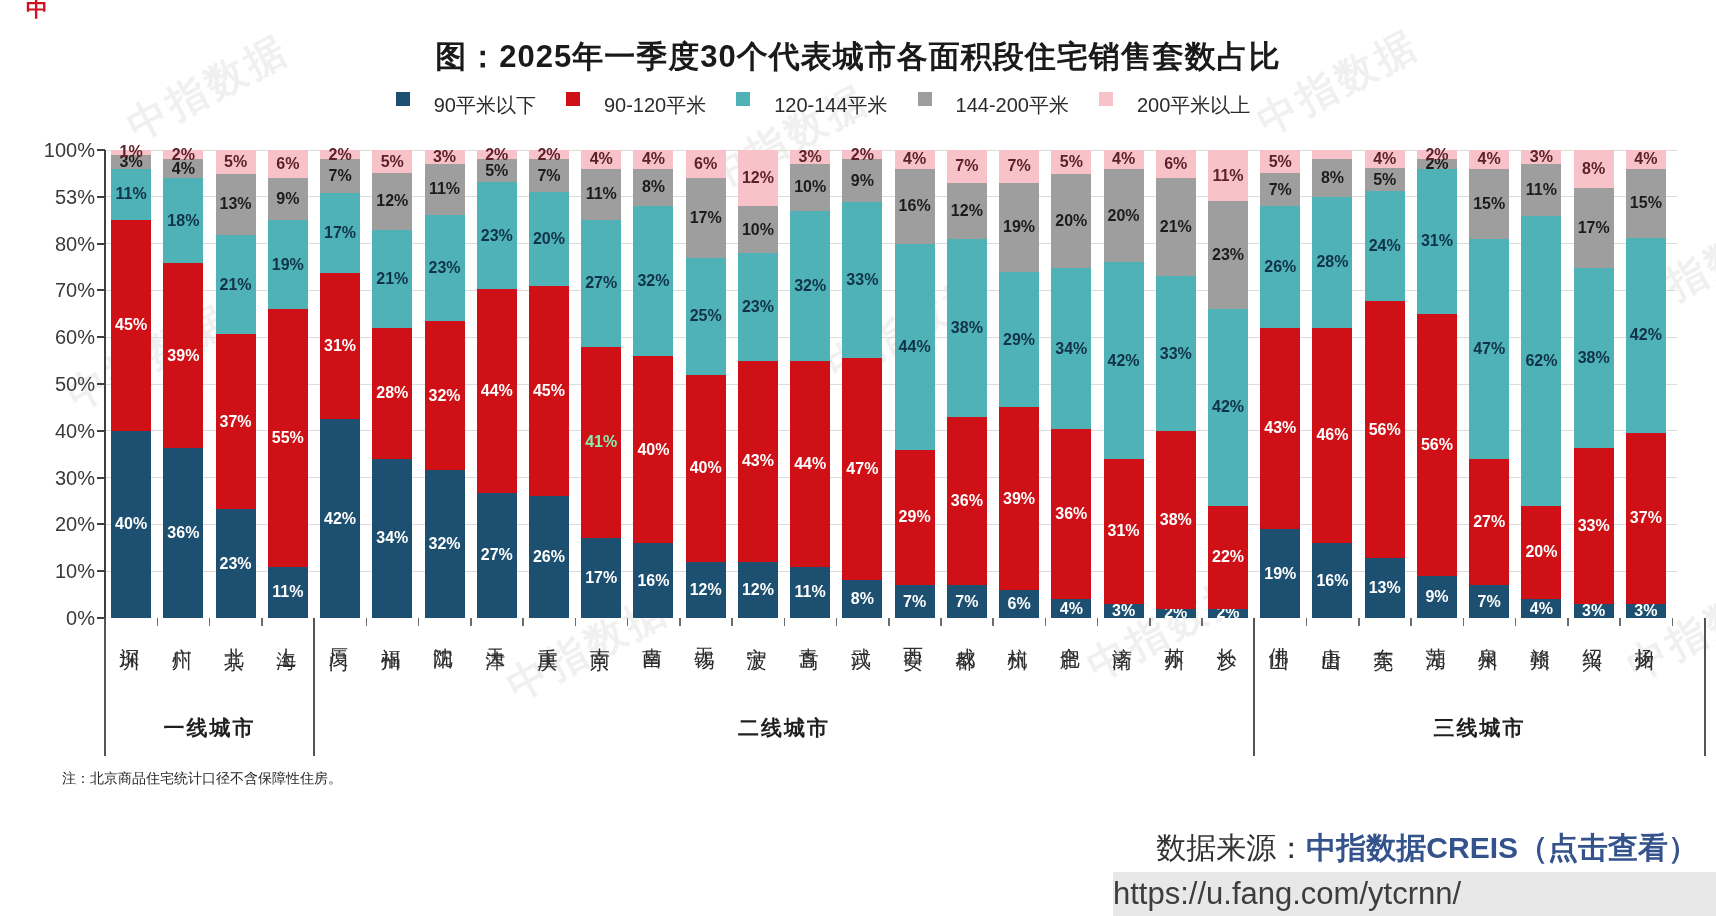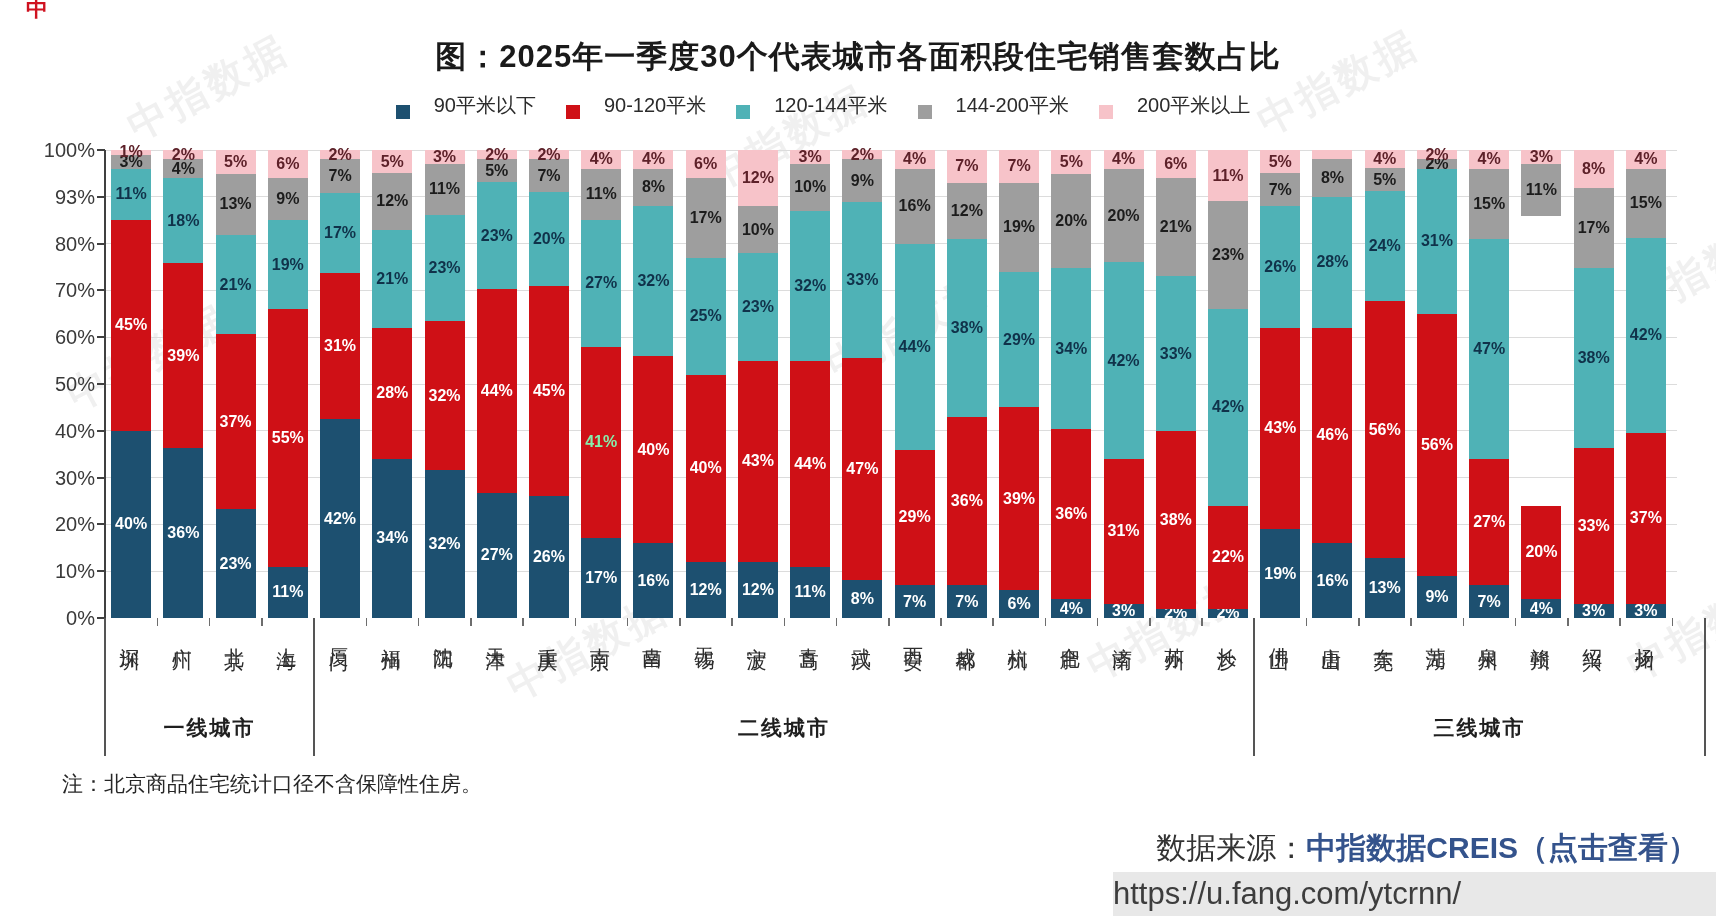--- a/index.html
+++ b/index.html
@@ -10,21 +10,21 @@
   }
   #corner-frag{position:absolute;left:26px;top:-6px;color:#cf1220;font-size:22px;font-weight:bold;}
   #title{
     position:absolute;left:0;right:0;top:36px;text-align:center;
     font-size:31px;font-weight:bold;color:#1a1a1a;letter-spacing:1px;margin:0;
   }
   #legend{
     position:absolute;left:0;right:70px;top:92px;display:flex;justify-content:center;
     gap:30px;align-items:center;
   }
-  .legend-item{display:flex;align-items:flex-end;gap:24px;}
+  .legend-item{display:flex;align-items:flex-start;gap:24px;}
   .legend-swatch{width:14px;height:14px;display:inline-block;}
   .legend-label{font-size:20px;color:#2b2b2b;}
   #chart{position:absolute;left:0;top:0;width:1716px;height:916px;}
   .gridline{position:absolute;height:1px;background:#dcdcdc;}
   .y-axis-line{position:absolute;width:2px;background:#404040;}
   .y-tick{position:absolute;height:2px;width:8px;background:#404040;}
   .y-label{position:absolute;font-size:20px;color:#3a3a3a;text-align:right;width:60px;}
   .bar-seg{position:absolute;}
   .seg-label{
     position:absolute;width:100%;text-align:center;font-size:16px;font-weight:bold;
@@ -34,21 +34,21 @@
   .city-label{
     position:absolute;writing-mode:vertical-rl;text-orientation:upright;
     font-size:20px;color:#2e2e2e;letter-spacing:3px;line-height:1;
   }
   .tier-line{position:absolute;width:1.5px;background:#555;}
   .tier-label{
     position:absolute;font-size:21px;font-weight:bold;color:#1f1f1f;
     text-align:center;letter-spacing:2px;
   }
   #note{
-    position:absolute;left:62px;top:770px;font-size:21px;color:#262626;margin:0;
+    position:absolute;left:62px;top:770px;font-size:14px;color:#262626;margin:0;
   }
   #footer-source{
     position:absolute;right:18px;top:828px;font-size:30px;color:#333;
     white-space:nowrap;
   }
   #footer-source .src-link{color:#34538c;font-weight:bold;text-decoration:none;cursor:pointer;}
   #footer-monitor{
     position:absolute;left:1113px;right:0;top:872px;height:44px;background:#e8e8e8;
     display:flex;align-items:center;font-size:31px;color:#454545;white-space:nowrap;
   }
@@ -120,21 +120,21 @@
     <div class="y-tick" style="left: 97px; top: 336.2px;"></div>
     <div class="y-label" style="left: 35px; top: 326.2px;">60%</div>
     <div class="gridline" style="left: 105px; width: 1572px; top: 289.9px;"></div>
     <div class="y-tick" style="left: 97px; top: 289.4px;"></div>
     <div class="y-label" style="left: 35px; top: 279.4px;">70%</div>
     <div class="gridline" style="left: 105px; width: 1572px; top: 243.1px;"></div>
     <div class="y-tick" style="left: 97px; top: 242.6px;"></div>
     <div class="y-label" style="left: 35px; top: 232.6px;">80%</div>
     <div class="gridline" style="left: 105px; width: 1572px; top: 196.3px;"></div>
     <div class="y-tick" style="left: 97px; top: 195.8px;"></div>
-    <div class="y-label" style="left: 35px; top: 185.8px;">93%</div>
+    <div class="y-label" style="left: 35px; top: 185.8px;">53%</div>
     <div class="gridline" style="left: 105px; width: 1572px; top: 149.5px;"></div>
     <div class="y-tick" style="left: 97px; top: 149px;"></div>
     <div class="y-label" style="left: 35px; top: 139px;">100%</div>
     <div class="y-axis-line" style="left: 104px; top: 150px; height: 468px;"></div>
     <div class="bar-seg" style="left: 111.117px; top: 430.8px; width: 40px; height: 187.2px; background: rgb(29, 80, 112);">
       <div class="seg-label" style="color: rgb(255, 255, 255); top: 85.6px;">40%</div>
     </div>
     <div class="bar-seg" style="left: 111.117px; top: 220.2px; width: 40px; height: 210.6px; background: rgb(207, 16, 22);">
       <div class="seg-label" style="color: rgb(255, 255, 255); top: 97.3px;">45%</div>
     </div>
@@ -560,20 +560,23 @@
     </div>
     <div class="bar-seg" style="left: 1469.18px; top: 150px; width: 40px; height: 18.72px; background: rgb(247, 195, 201);">
       <div class="seg-label" style="color: rgb(93, 33, 41); top: 1.36px;">4%</div>
     </div>
     <div class="city-label" style="left: 1478.18px; top: 632px;">泉州</div>
     <div class="bar-seg" style="left: 1521.42px; top: 599.28px; width: 40px; height: 18.72px; background: rgb(29, 80, 112);">
       <div class="seg-label" style="color: rgb(255, 255, 255); top: 1.36px;">4%</div>
     </div>
     <div class="bar-seg" style="left: 1521.42px; top: 505.68px; width: 40px; height: 93.6px; background: rgb(207, 16, 22);">
       <div class="seg-label" style="color: rgb(255, 255, 255); top: 38.8px;">20%</div>
+    </div>
+    <div class="bar-seg" style="left: 1521.42px; top: 215.52px; width: 40px; height: 290.16px; background: rgb(79, 178, 182);">
+      <div class="seg-label" style="color: rgb(16, 50, 74); top: 137.08px;">62%</div>
     </div>
     <div class="bar-seg" style="left: 1521.42px; top: 164.04px; width: 40px; height: 51.48px; background: rgb(158, 158, 158);">
       <div class="seg-label" style="color: rgb(28, 28, 28); top: 17.74px;">11%</div>
     </div>
     <div class="bar-seg" style="left: 1521.42px; top: 150px; width: 40px; height: 14.04px; background: rgb(247, 195, 201);">
       <div class="seg-label" style="color: rgb(93, 33, 41); top: -0.98px;">3%</div>
     </div>
     <div class="city-label" style="left: 1530.42px; top: 632px;">赣州</div>
     <div class="bar-seg" style="left: 1573.65px; top: 603.818px; width: 40px; height: 14.1818px; background: rgb(29, 80, 112);">
       <div class="seg-label" style="color: rgb(255, 255, 255); top: -0.909091px;">3%</div>

